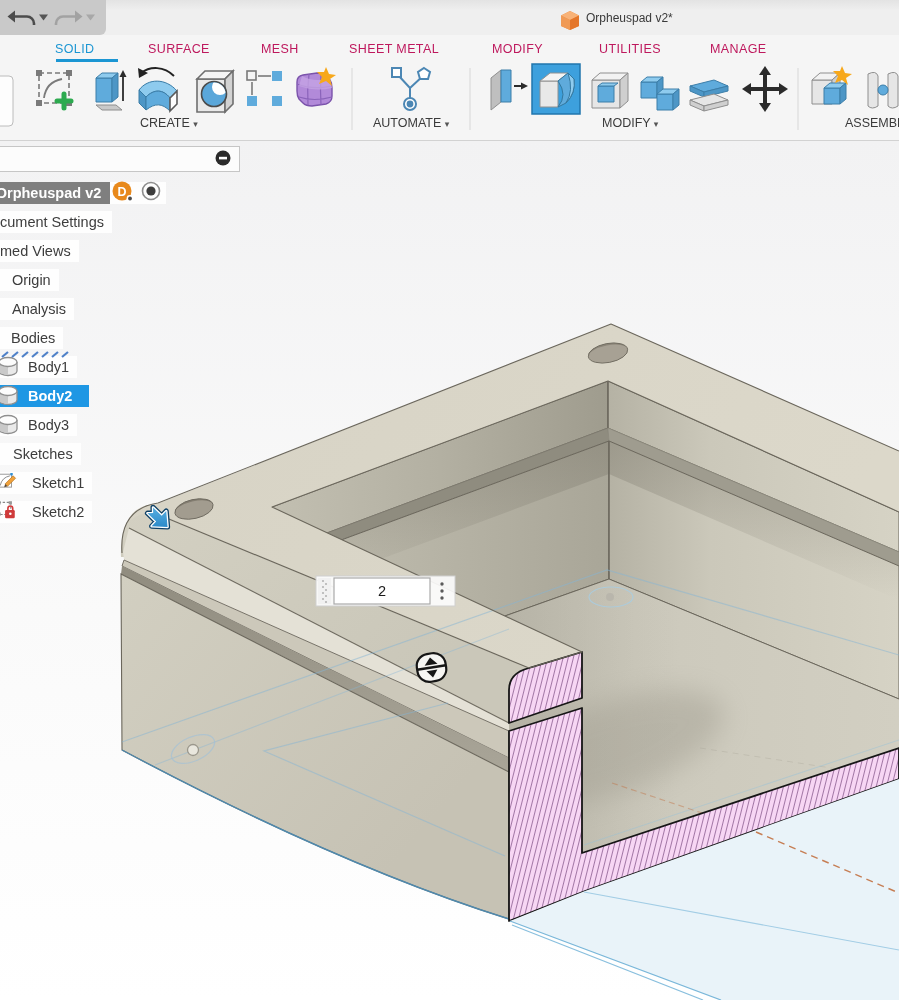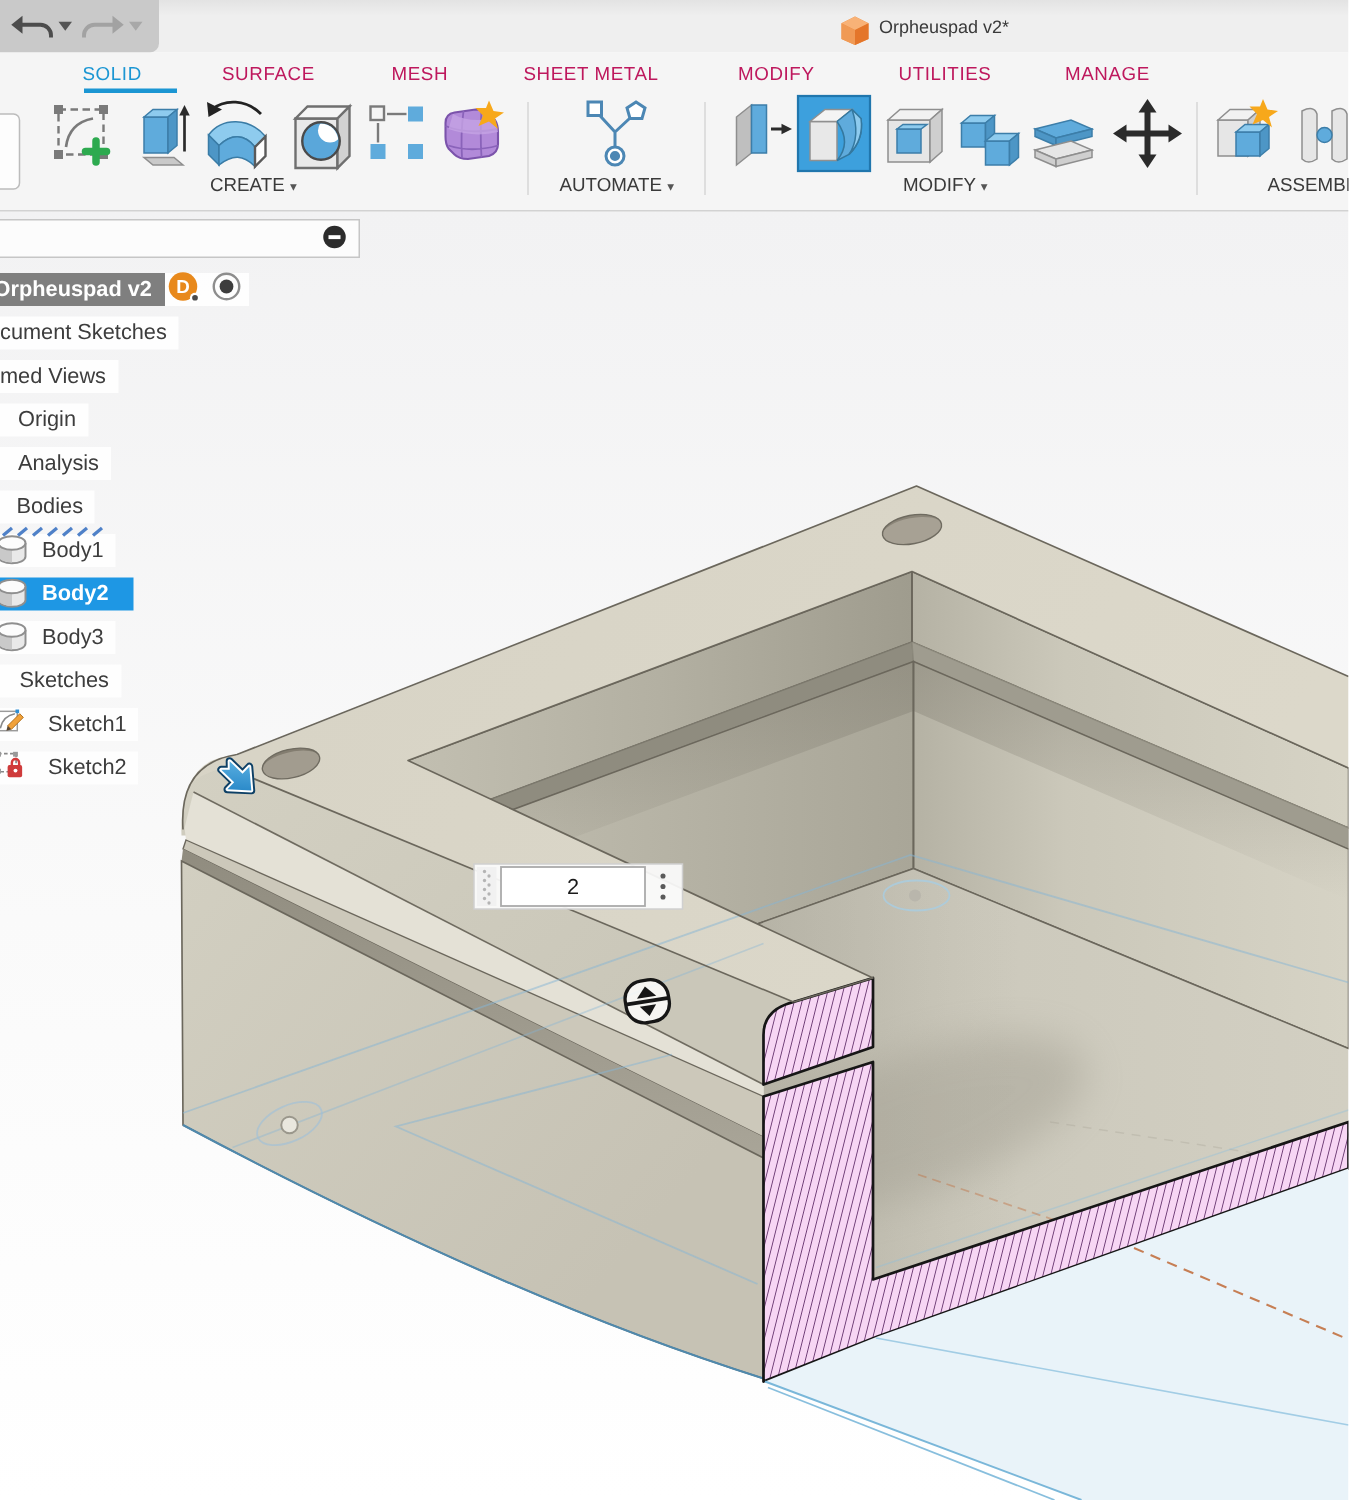--- a/index.html
+++ b/index.html
@@ -361,21 +361,21 @@
 <div class="brow" style="left:0;top:36px;width:166px;background:rgba(255,255,255,0.85);"></div>
 <div class="brow" style="left:-13px;top:36px;width:123px;background:#7f7f7f;color:#fff;text-align:center;font-weight:bold;">Orpheuspad v2</div>
 <svg width="60" height="26" viewBox="0 0 60 26" style="position:absolute;left:110px;top:34px;">
 <circle cx="12" cy="11" r="9.5" fill="#e8891c"></circle>
 <text x="12" y="15.5" font-size="12.5" font-family="Liberation Sans" font-weight="bold" fill="#fff" text-anchor="middle">D</text>
 <circle cx="20" cy="18.5" r="3.4" fill="#fff"></circle>
         <circle cx="20" cy="18.5" r="1.9" fill="#4a4a4a"></circle>
 <circle cx="41" cy="11" r="8.5" fill="#fdfdfd" stroke="#8d8d8d" stroke-width="1.6"></circle>
 <circle cx="41" cy="11" r="4.6" fill="#3d3d3d"></circle>
 </svg>
-<div class="brow pill" style="left:0;top:65px;padding-left:0px;">cument Sketches</div>
+<div class="brow pill" style="left:0;top:65px;padding-left:0px;">cument Settings</div>
 <div class="brow pill" style="left:0;top:94px;padding-left:0px;">med Views</div>
 <div class="brow pill" style="left:0;top:123px;padding-left:12px;">Origin</div>
 <div class="brow pill" style="left:0;top:152px;padding-left:12px;">Analysis</div>
 <div class="brow pill" style="left:0;top:181px;padding-left:11px;">Bodies</div>
 <div class="brow pill" style="left:0;top:210px;padding-left:28px;">Body1</div>
 <svg width="24" height="24" viewBox="0 0 24 24" style="position:absolute;left:-4px;top:209px;">
 <path d="M3,7 L3,16 A9,4.5 0 0 0 21,16 L21,7" fill="#e9e9e9" stroke="#8f8f8f" stroke-width="1.3"></path>
 <path d="M3,7 L3,16 A9,4.5 0 0 0 12,20 L12,11.5 A9,4.5 0 0 1 3,7" fill="#c9c9c9" stroke="none"></path>
 <ellipse cx="12" cy="7" rx="9" ry="4.5" fill="#fcfcfc" stroke="#8f8f8f" stroke-width="1.3"></ellipse>
 </svg>

